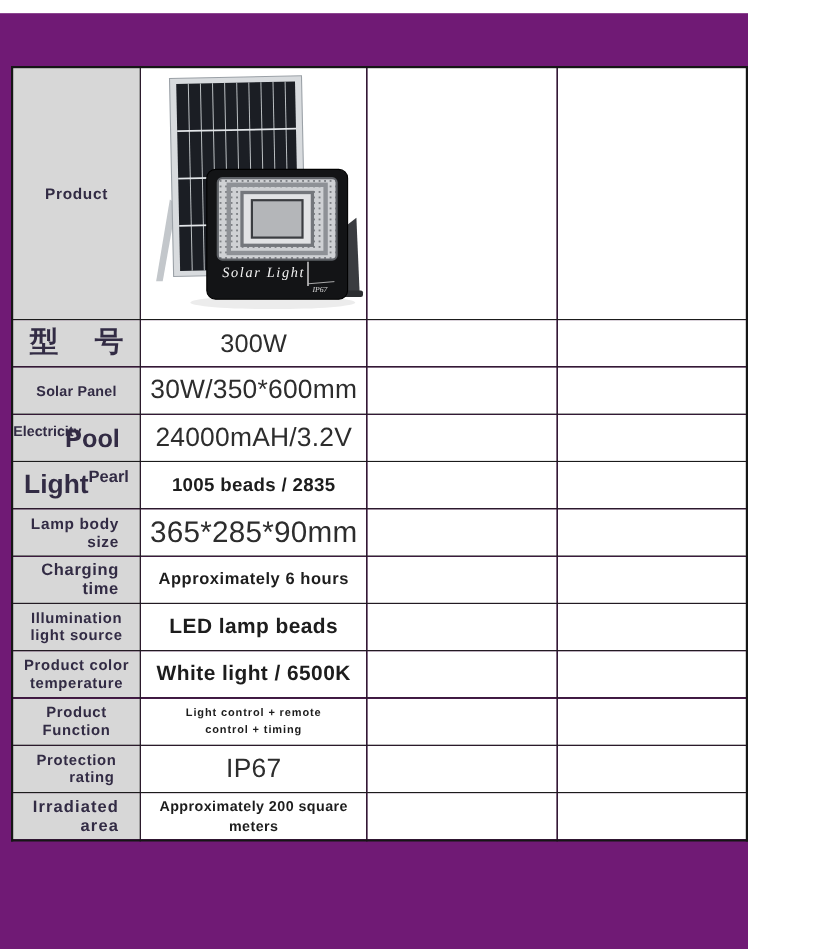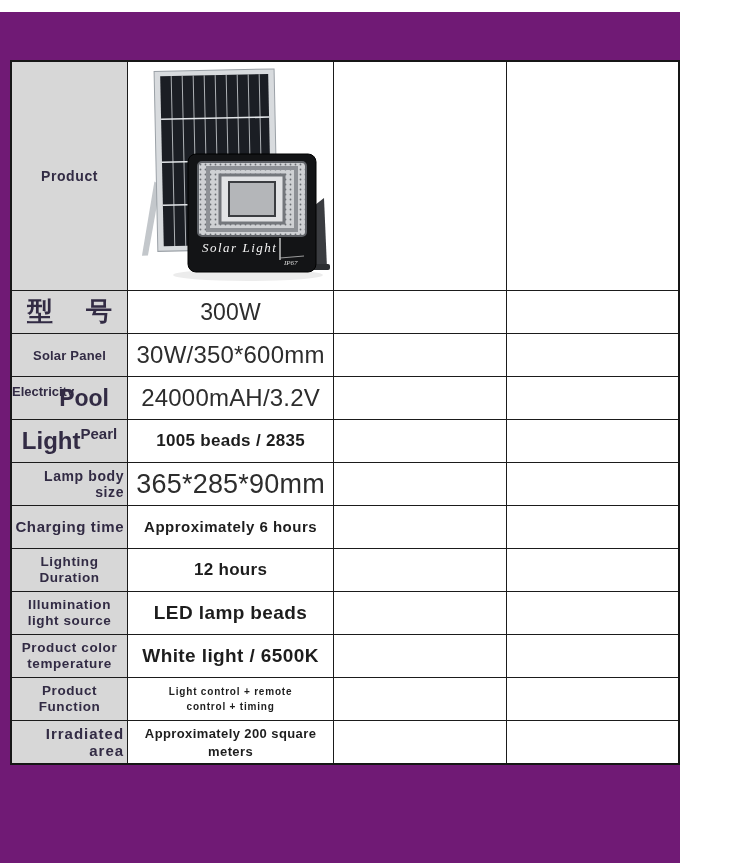--- a/index.html
+++ b/index.html
@@ -32,21 +32,21 @@
     background:#d7d7d7;
     color:#322b44;
     font-weight:bold;
     text-align:center;
     vertical-align:middle;
     font-size:14px;
     letter-spacing:.6px;
     line-height:1.15;
   }
   td.lbl .two-line{display:block;font-size:13.5px;}
-  td.lbl.align-right{text-align:right;padding-right:3px;}
+  td.lbl.align-right{text-align:right;padding-right:19px;}
   .lbl-model{
     display:flex;justify-content:space-between;align-items:center;
     padding:0 15px;font-size:26px;letter-spacing:0;
     font-family:"DejaVu Sans","Liberation Sans",sans-serif;
   }
   .lbl-battery{display:flex;align-items:flex-start;justify-content:flex-start;padding-left:0;}
   .lbl-battery .sm{font-size:13px;letter-spacing:0;}
   .lbl-battery .lg{font-size:23px;margin-left:-15px;letter-spacing:0;position:relative;}
   .lbl-pearl{display:flex;align-items:center;justify-content:center;padding-left:0;}
   .lbl-pearl .lg{font-size:24px;letter-spacing:0;}
@@ -214,31 +214,20 @@
       <td class="lbl align-right">
         <span style="font-size:15px;">Charging time</span>
       </td>
       <td class="val">
         <span class="v-bold-sm">Approximately 6 hours</span>
       </td>
       <td class="empty"></td>
       <td class="empty"></td>
     </tr>
 
-    <tr class="spec-row">
-      <td class="lbl">
-        <span class="two-line">Lighting</span>
-        <span class="two-line">Duration</span>
-      </td>
-      <td class="val">
-        <span class="v-bold-md">12 hours</span>
-      </td>
-      <td class="empty"></td>
-      <td class="empty"></td>
-    </tr>
 
     <tr class="spec-row">
       <td class="lbl">
         <span class="two-line">Illumination</span>
         <span class="two-line">light source</span>
       </td>
       <td class="val">
         <span class="v-bold-lg">LED lamp beads</span>
       </td>
       <td class="empty"></td>
@@ -265,20 +254,31 @@
       <td class="val">
         <div class="v-two-line">
           <span>Light control + remote</span>
           <span>control + timing</span>
         </div>
       </td>
       <td class="empty"></td>
       <td class="empty"></td>
     </tr>
 
+    <tr class="spec-row">
+      <td class="lbl">
+        <span class="two-line">Protection</span>
+        <span class="two-line" style="padding-left:28px;">rating</span>
+      </td>
+      <td class="val">
+        <span class="v-xl">IP67</span>
+      </td>
+      <td class="empty"></td>
+      <td class="empty"></td>
+    </tr>
 
     <tr class="spec-row">
       <td class="lbl align-right">
         <span style="font-size:15px;letter-spacing:1px;">Irradiated area</span>
       </td>
       <td class="val">
         <span class="v-bold-xs">Approximately 200 square meters</span>
       </td>
       <td class="empty"></td>
       <td class="empty"></td>

